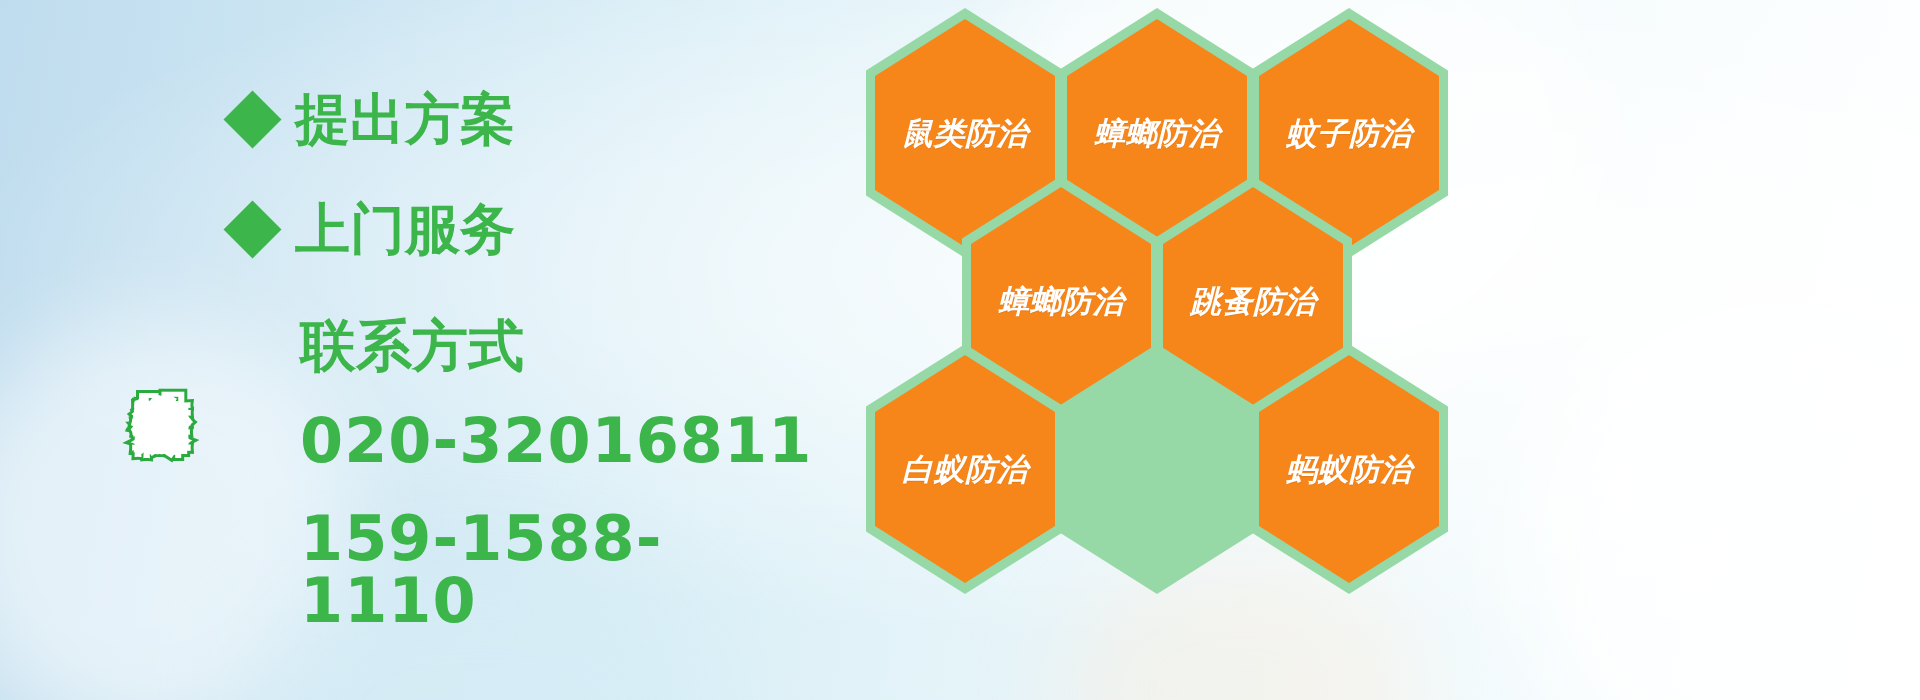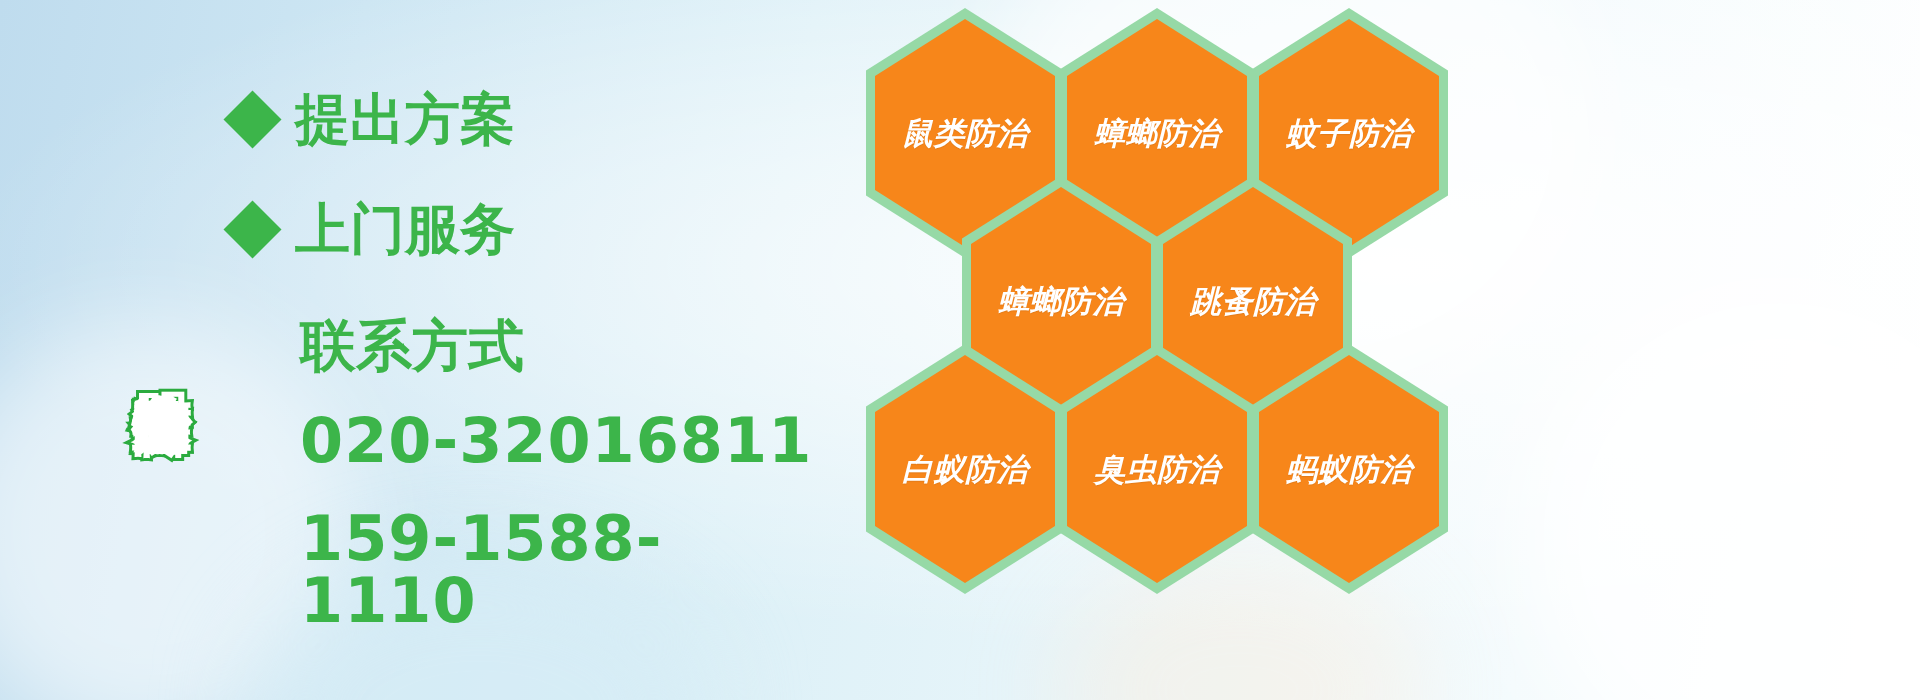--- a/index.html
+++ b/index.html
@@ -172,23 +172,20 @@
 
     <div class="hexwrap" style="left:6px;top:344px;">
       <div class="hex-outer"></div>
       <div class="hex-inner">
         <span class="hex-label">白蚁防治</span>
       </div>
     </div>
 
     <div class="hexwrap" style="left:198px;top:344px;">
       <div class="hex-outer"></div>
-      <div class="hex-inner">
-        <span class="hex-label">臭虫防治</span>
-      </div>
     </div>
 
     <div class="hexwrap" style="left:390px;top:344px;">
       <div class="hex-outer"></div>
       <div class="hex-inner">
         <span class="hex-label">蚂蚁防治</span>
       </div>
     </div>
 
   </div>

